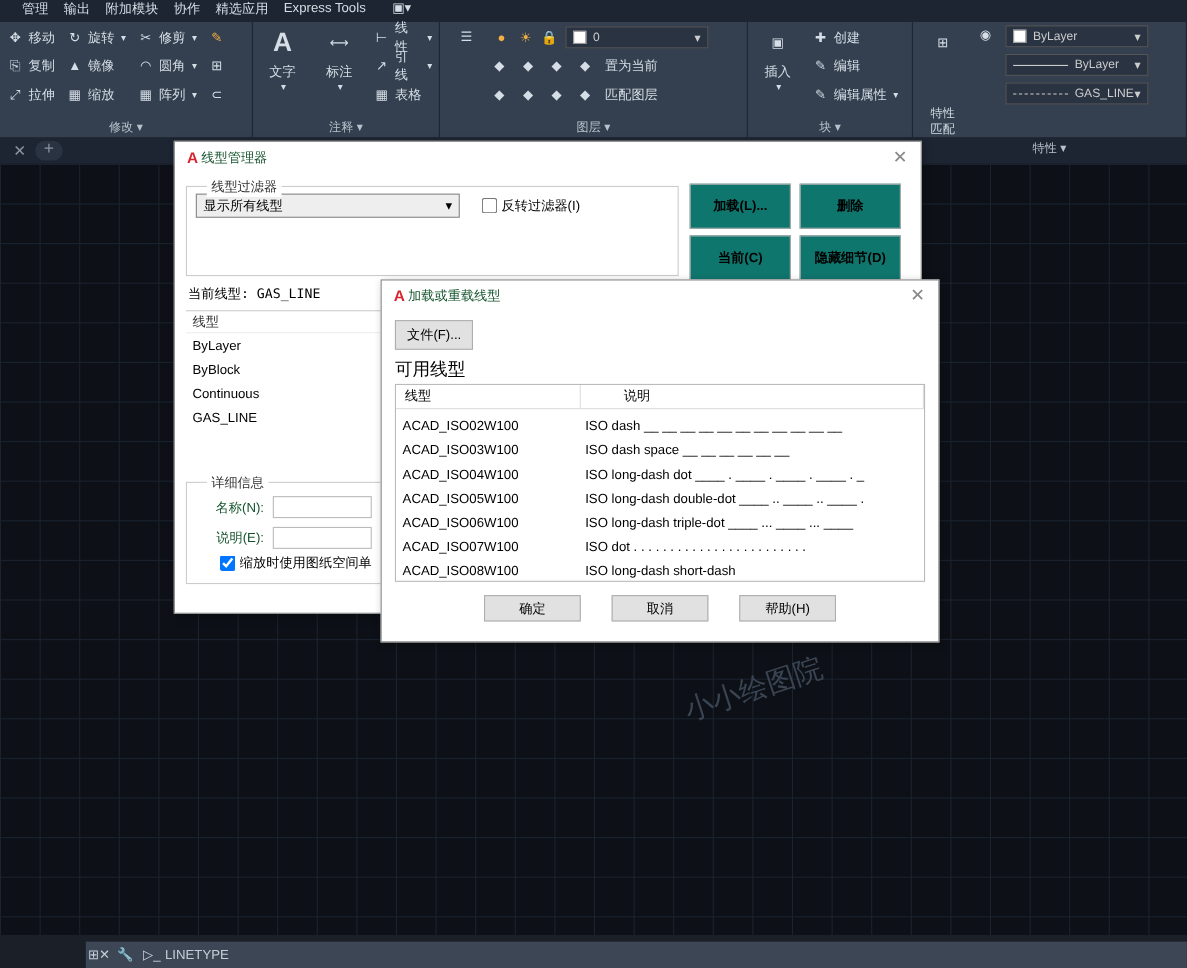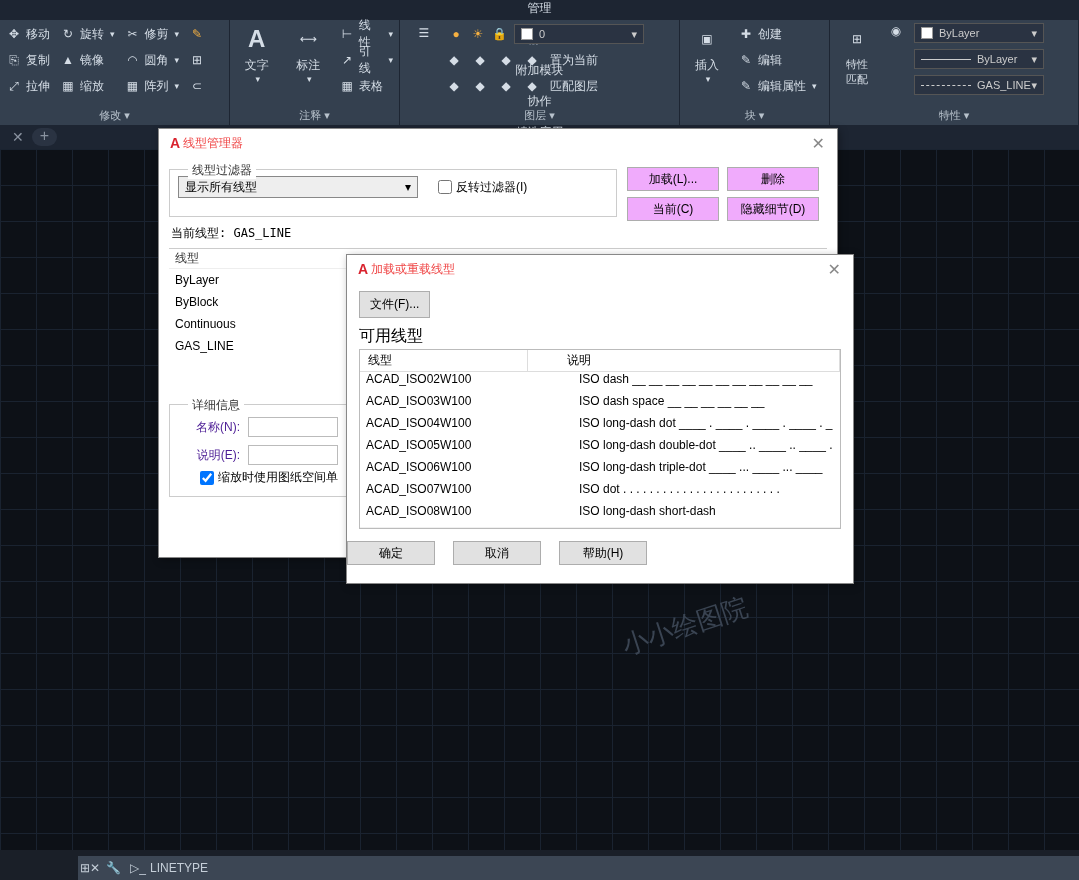--- a/index.html
+++ b/index.html
@@ -1,19 +1,19 @@
 <!DOCTYPE html>
 <html><head>
 <meta charset="utf-8">
 <style>
 * { box-sizing: border-box; margin: 0; padding: 0; font-family: "Microsoft YaHei", sans-serif; }
 body { background: #1a1f28; width: 1079px; height: 880px; overflow: hidden; position: relative; }
 
 
-.menubar { background: #1d2532; height: 20px; display: flex; align-items: center; padding: 0 4px; gap: 14px; color: #d5dde6; font-size: 12px; flex-direction: column; }
+.menubar { background: #1d2532; height: 20px; display: flex; padding: 0 20px; gap: 14px; color: #d5dde6; font-size: 12px; }
 .menubar span { cursor: pointer; }
 
 
 .ribbon { background: #34404f; height: 105px; display: flex; color: #d5dde6; font-size: 12px; }
 .panel { border-right: 1px solid #1d2532; display: flex; flex-direction: column; justify-content: space-between; padding: 3px 6px 0; }
 .panel-body { display: flex; gap: 10px; align-items: flex-start; flex: 1; }
 .panel-title { text-align: center; font-size: 11px; color: #b8c2cc; padding: 2px 0; }
 .col { display: flex; flex-direction: column; gap: 4px; }
 .col3 .item { display: flex; align-items: center; gap: 4px; height: 22px; }
 .icon { width: 16px; height: 16px; display: inline-flex; align-items: center; justify-content: center; }
@@ -33,55 +33,55 @@
   background-size: 36px 36px; }
 
 
 .cmdbar { position: absolute; bottom: 0; left: 78px; right: 0; height: 24px; background: #3c4654; display: flex; align-items: center; color: #c5ced8; font-size: 12px; }
 .cmdbar .cmdicon { width: 24px; text-align: center; }
 .cmdbar input { background: transparent; border: none; color: #c5ced8; font-size: 12px; flex: 1; outline: none; }
 
 
 .dialog { position: absolute; background: #fff; border: 1px solid #888; box-shadow: 2px 2px 8px rgba(0,0,0,0.3); color: #000; font-size: 12px; }
 .titlebar { height: 28px; display: flex; align-items: center; padding: 0 8px; }
-.titlebar .ttl { flex: 1; color: #ef4444; font-family: Liberation Serif, serif; }
+.titlebar .ttl { flex: 1; color: #14532d; font-family: Liberation Serif, serif; }
 .titlebar .x { font-size: 16px; color: #888; cursor: pointer; padding: 0 4px; }
 
 
 #dlg1 { left: 158px; top: 128px; width: 680px; height: 430px; }
 .group { border: 1px solid #ccc; margin: 4px 10px; padding: 6px 8px 8px; position: relative; }
 .group-title { position: absolute; top: -8px; left: 18px; background: #fff; padding: 0 4px; font-size: 12px; color: #333; }
 .selectbox { width: 240px; height: 22px; border: 1px solid #888; background: #eee; display: inline-flex; align-items: center; padding: 0 6px; justify-content: space-between; }
 .chk { display: inline-flex; align-items: center; gap: 4px; margin-left: 20px; }
 .chk input { width: 14px; height: 14px; }
-.wbtn { width: 92px; height: 24px; border: 1px solid #adadad; background: #f0abfc; font-size: 12px; cursor: pointer; }
+.wbtn { width: 92px; height: 41px; border: 1px solid #adadad; background: #0f766e; font-size: 12px; cursor: pointer; font-weight: bold; }
 .currline { padding: 4px 12px; font-family: monospace; font-size: 12px; }
 .ltlist { margin: 2px 10px; height: 150px; border-top: 1px solid #ccc; }
 .ltlist .hdr { height: 20px; display: flex; align-items: center; padding: 0 6px; color: #333; border-bottom: 1px solid #eee; }
 .ltlist .row { height: 22px; display: flex; align-items: center; padding: 0 6px; }
 .detail { margin: 6px 10px; border: 1px solid #ccc; padding: 8px 10px; position: relative; }
 .detail .group-title { top: -8px; }
 .frow { display: flex; align-items: center; gap: 8px; height: 28px; }
-.frow label { width: 60px; color: #4c1d95; text-align: right; }
+.frow label { width: 60px; color: #14532d; text-align: right; }
 .frow input[type=text] { width: 90px; height: 20px; border: 1px solid #bbb; }
 
 
 #dlg2 { left: 346px; top: 254px; width: 508px; height: 330px; }
 .filerow { display: flex; align-items: center; gap: 8px; padding: 8px 12px; }
 .fbtn { padding: 4px 10px; border: 1px solid #adadad; background: #e1e1e1; font-size: 12px; cursor: pointer; }
 .finput { flex: 1; height: 22px; border: 1px solid #888; padding: 0 6px; font-family: monospace; }
 .avail { padding: 0 12px; font-size: 16px; }
 .table { border: 1px solid #bbb; margin: 2px 12px; height: 180px; overflow: hidden; position: relative; }
 .thdr { display: flex; background: #fff; border-bottom: 1px solid #ddd; height: 22px; }
 .thdr div { padding: 2px 8px; border-right: 1px solid #ddd; }
 .tbody { overflow-y: scroll; height: 155px; }
-.trow { display: flex; height: 22px; align-items: flex-start; gap: 47px; }
+.trow { display: flex; height: 22px; align-items: flex-end; }
 .trow div:first-child { width: 168px; padding-left: 6px; }
 .trow div:last-child { flex: 1; padding-left: 4px; }
-.dbtns { display: flex; justify-content: flex-start; gap: 18px; padding: 10px 0; }
+.dbtns { display: flex; justify-content: center; gap: 28px; padding: 10px 0; }
 .dbtns button { width: 88px; height: 24px; border: 1px solid #adadad; background: #e1e1e1; font-size: 12px; cursor: pointer; }
 
 
 .layer-combo { width: 130px; height: 20px; border: 1px solid #555; background: #2a3342; display: inline-flex; align-items: center; padding: 0 6px; color: #ccc; font-size: 11px; }
 .swatch { width: 12px; height: 12px; background: #fff; border: 1px solid #999; margin-right: 6px; }
 .lineprev { width: 50px; height: 0; border-top: 1px solid #ccc; margin-right: 6px; }
 .props-panel { min-width: 140px; }
 
 
 .wm { position: absolute; color: #3a4452; font-size: 26px; transform: rotate(-18deg); pointer-events: none; }
@@ -261,21 +261,21 @@
           </div>
       </div>
     </div>
     <div class="panel-title">块 ▾</div>
   </div>
 
   <div class="panel props-panel" style="flex:1;">
     <div class="panel-body">
       <div class="vbtn">
         <div class="big-icon">⊞</div>
-        <span style="font-size:11px;">特性<br>匹配</span>
+        <span style="font-size:11px;margin-top:38px;">特性<br>匹配</span>
       </div>
       <span class="icon">◉</span>
       <div class="col" style="gap:6px;">
         <div class="layer-combo" style="width:130px;">
             <span class="swatch"></span>
             <span>ByLayer</span>
             <span style="margin-left:auto">▾</span>
           </div>
         <div class="layer-combo" style="width:130px;">
             <span class="lineprev"></span>

